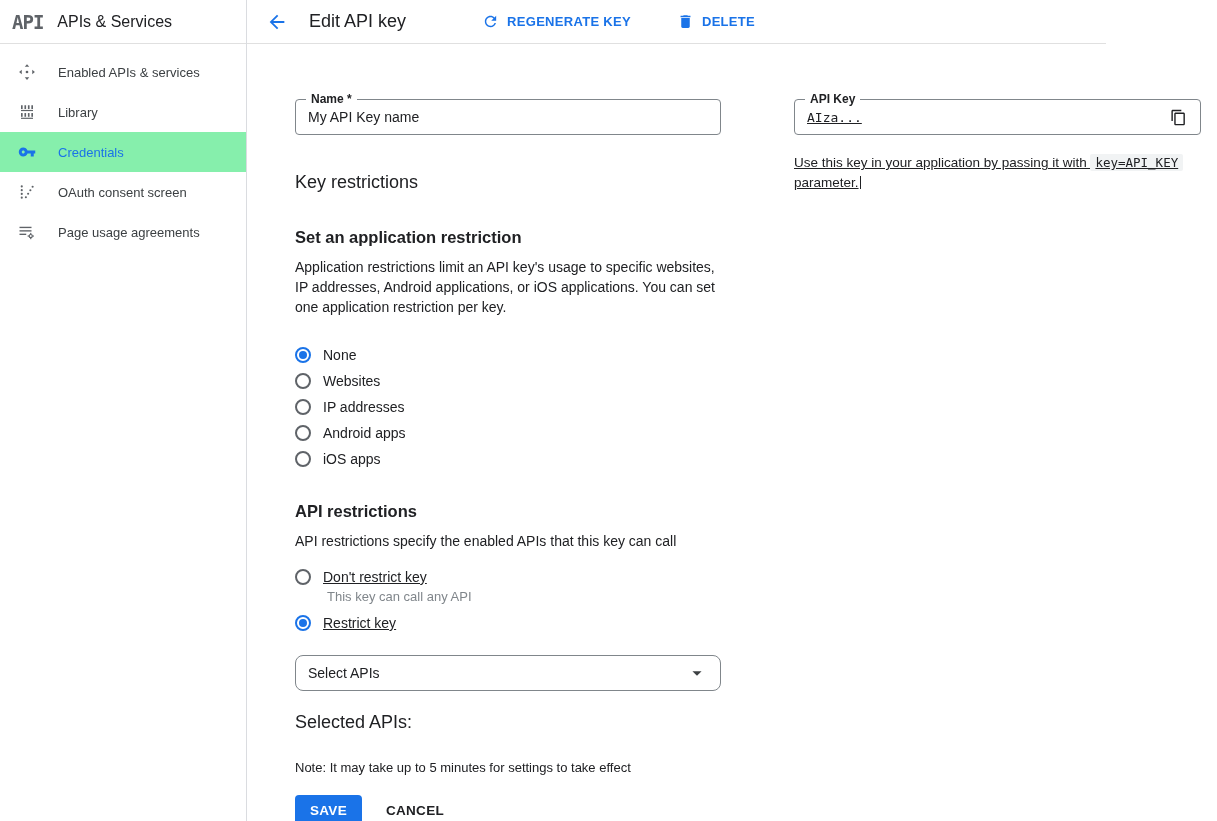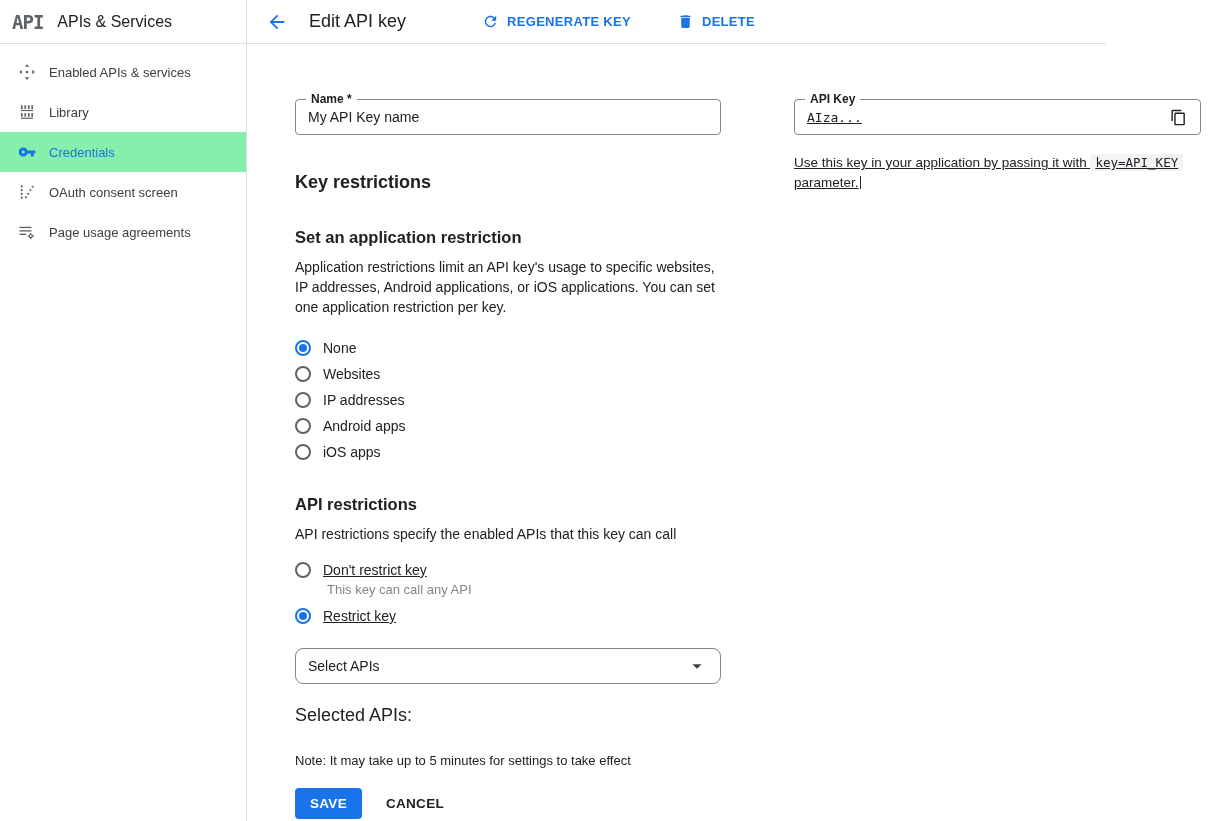--- a/index.html
+++ b/index.html
@@ -12,21 +12,21 @@
   .sidebar-header { height:44px; display:flex; align-items:center; padding-left:12px;
     border-bottom:1px solid #e0e0e0; }
   .logo-api { font-family:"DejaVu Sans Mono", monospace; font-weight:700; font-size:19px;
     color:#5f6368; letter-spacing:-1px; }
   .sidebar-title { font-size:16px; color:#202124; margin-left:14px; white-space:nowrap; }
   .nav { padding-top:8px; }
   .nav-item { height:40px; display:flex; align-items:center; padding-left:17px; cursor:pointer;
     font-size:13px; color:#3c4043; }
   .nav-item .nav-icon { width:20px; height:20px; display:flex; align-items:center; justify-content:center; }
   .nav-item .nav-icon svg { width:18px; height:18px; fill:#5f6368; }
-  .nav-item span.lbl { margin-left:12px; }
+  .nav-item span.lbl { margin-left:21px; }
   .nav-item.selected { background:#86efac; color:#1a73e8; }
   .nav-item.selected .nav-icon svg { fill:#1a73e8; }
 
   
   .main { flex:1; position:relative; }
   .main-header { height:44px; display:flex; align-items:center; border-bottom:1px solid #e0e0e0; }
   .back-btn { width:24px; height:24px; margin-left:18px; cursor:pointer;
     display:flex; align-items:center; justify-content:center; }
   .back-btn svg { width:22px; height:22px; fill:#1a73e8; }
   .page-title { font-size:18px; color:#202124; margin-left:20px; }
@@ -52,25 +52,25 @@
   .copy-btn { width:20px; height:20px; cursor:pointer; display:flex; align-items:center;
     justify-content:center; }
   .copy-btn svg { width:17px; height:17px; fill:#202124; }
 
   .usage-hint { margin-top:18px; font-size:13.5px; line-height:20px; color:#202124; }
   .code-chip { font-family:"DejaVu Sans Mono", monospace; font-size:12.5px; background:#f1f3f4;
     padding:1px 5px; border-radius:2px; }
   .caret { display:inline-block; width:1px; height:13px; background:#202124;
     vertical-align:-2px; margin-left:1px; }
 
-  .h-key-restrictions { margin-top:37px; font-size:18px; font-weight:700; line-height:20px; }
+  .h-key-restrictions { margin-top:37px; font-size:18px; font-weight:400; line-height:20px; }
   .h-sub { margin-top:35px; font-size:16.5px; font-weight:700; line-height:20px; }
   .para { margin-top:10px; font-size:14px; line-height:20px; color:#202124; }
 
-  .radio-group { margin-top:18px; }
+  .radio-group { margin-top:25px; }
   .radio-row { display:flex; align-items:center; height:26px; cursor:pointer; }
   .radio { width:16px; height:16px; border:2px solid #5f6368; border-radius:50%; flex:0 0 16px;
     display:flex; align-items:center; justify-content:center; }
   .radio-row.checked .radio, .radio-row2.checked .radio { border-color:#1a73e8; }
   .radio-row.checked .radio::after, .radio-row2.checked .radio::after {
     content:''; width:8px; height:8px; background:#1a73e8; border-radius:50%; }
   .radio-label { margin-left:12px; font-size:14px; color:#202124; }
 
   .api-restrict-desc { margin-top:10px; font-size:14px; line-height:20px; }
   .radio-group2 { margin-top:15px; }

